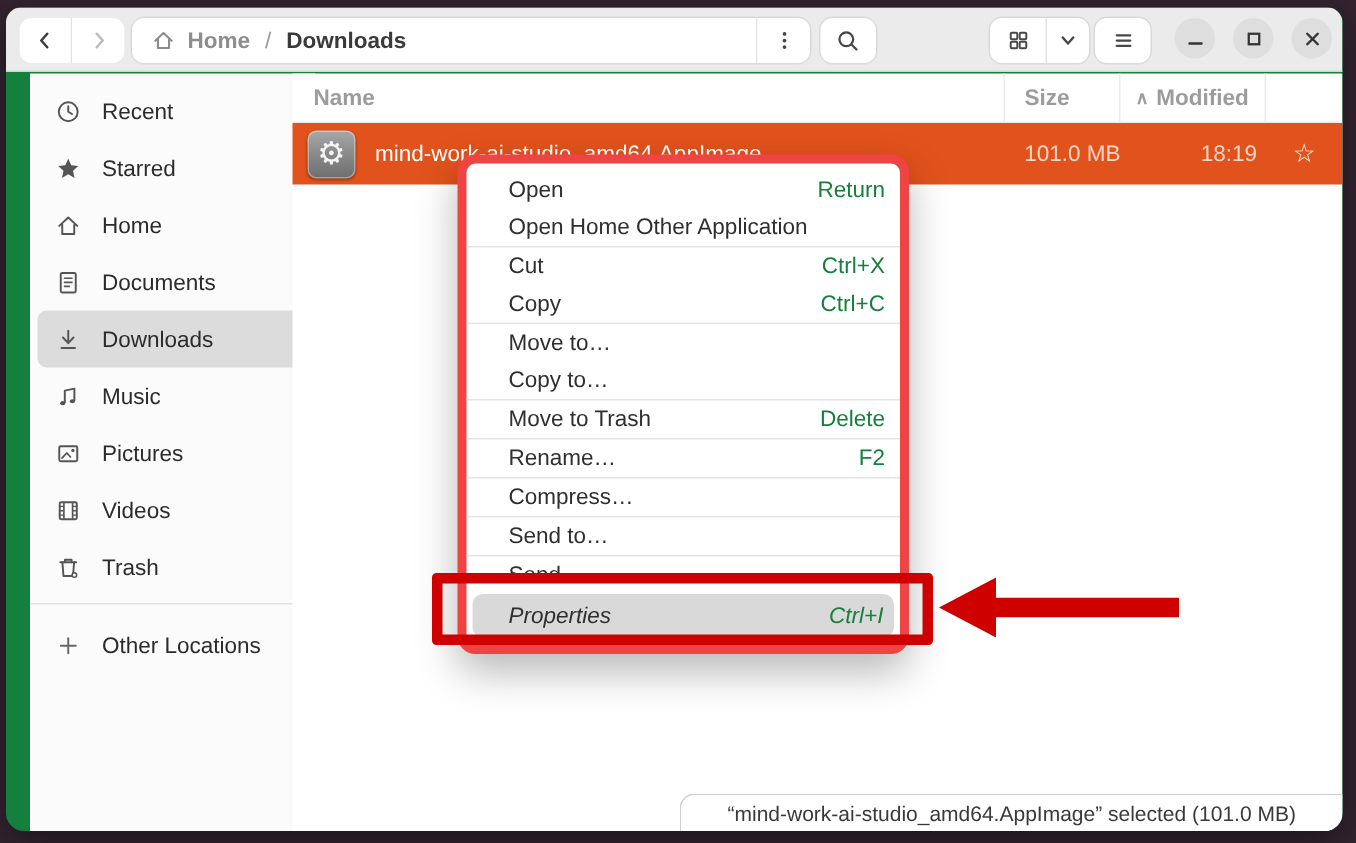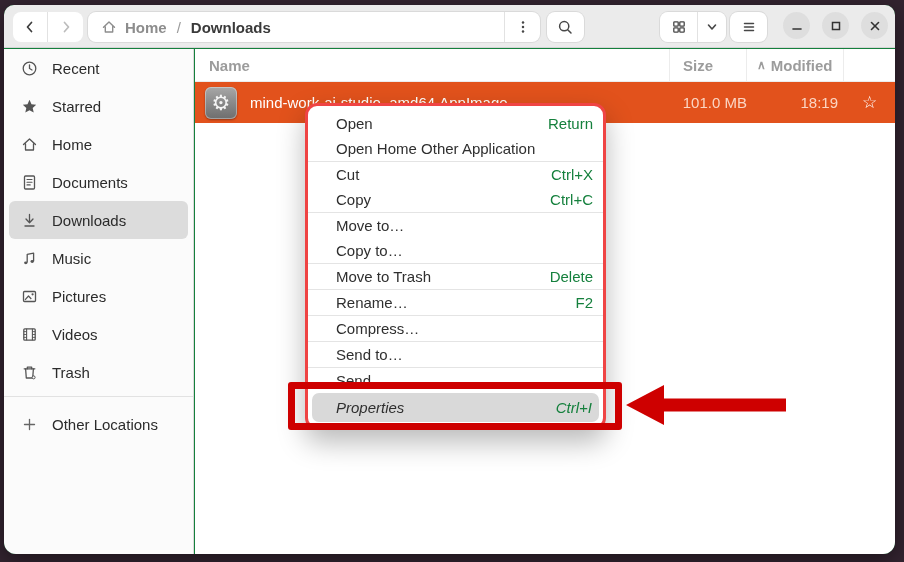--- a/index.html
+++ b/index.html
@@ -33,22 +33,22 @@
                border-radius:8px; box-shadow:0 0 0 1px rgba(0,0,0,.07); }
   .viewgroup .part { height:30px; background:#fff; display:flex; align-items:center; justify-content:center; }
   .viewgroup .part.grid { width:38px; border-right:1px solid #e2e2e2; }
   .viewgroup .part.drop { width:28px; }
   .menubtn { position:absolute; left:726px; top:7px; width:37px; }
   .winctl { position:absolute; top:7px; width:27px; height:27px; border-radius:50%;
             background:#dedede; display:flex; align-items:center; justify-content:center; cursor:pointer; }
   .winctl.min { left:779px; } .winctl.max { left:818px; } .winctl.cls { left:857px; }
 
   
-  .sidebar { position:absolute; left:0; top:44px; bottom:0; width:190px;
-             background:#fbfbfb; border-right:1px solid #d9d9d9; }
+  .sidebar { position:absolute; left:16px; top:44px; bottom:0; width:190px;
+             background:#fbfbfb; border-right:1px solid #d9d9d9; padding-top:6px; }
   .side-item { height:38px; margin:0 5px; padding:0 12px; display:flex; align-items:center;
                gap:14px; border-radius:6px; font-size:15px; color:#2b2b2b; cursor:pointer; }
   .side-item.selected { background:#dcdcdc; }
   .side-item .ic { width:17px; display:flex; justify-content:center; }
   .side-sep { height:1px; background:#e2e2e2; margin:5px 0 8px 0; }
 
   
   .content { position:absolute; left:191px; top:44px; right:0; bottom:0; background:#fff; }
   .listhead { display:flex; height:33px; align-items:center; font-size:15px; font-weight:bold;
               color:#9c9c9c; border-bottom:1px solid #ececec; }
@@ -65,21 +65,21 @@
   .filerow .cell-mod  { width:97px; text-align:right; padding-right:6px; color:rgba(255,236,225,.85); }
   .filerow .cell-star { flex:1; text-align:center; font-size:17px; }
   .gearbadge { width:32px; height:32px; border-radius:6px;
                background:linear-gradient(180deg,#a8a8a8 0%,#8c8c8c 45%,#6e6e6e 100%);
                box-shadow:inset 0 0 0 1px rgba(255,255,255,.35), 0 1px 2px rgba(0,0,0,.35);
                display:flex; align-items:center; justify-content:center;
                color:#f4f4f4; font-size:21px; }
 
   
   .ctxmenu { position:absolute; left:305px; top:103px; width:301px; background:#fff;
-             border:3px solid #ef4444; border-radius:12px; padding:5px 0 5px 0;
+             border:6px solid #ef4444; border-radius:12px; padding:5px 0 5px 0;
              box-shadow:0 12px 28px rgba(0,0,0,.28); z-index:5; }
   .mi { height:25px; display:flex; align-items:center; padding:0 10px 0 28px;
         font-size:15px; color:#2f2f2f; cursor:pointer; }
   .mi .mshort { margin-left:auto; color:#15803d; }
   .msep { height:1px; background:#e4e4e4; }
   .mi.prop { height:29px; margin:0 4px; padding:0 7px 0 24px; background:#d9d9d9; border-radius:7px;font-style:italic; }
 
   
   .redbox { position:absolute; left:288px; top:382px; width:334px; height:48px;
             border:7px solid #ce0000; border-radius:3px; z-index:6; }
@@ -340,20 +340,23 @@
               <span>⚙</span>
             </span>
           <span>mind-work-ai-studio_amd64.AppImage</span>
         </div>
         <div class="cell-size">101.0 MB</div>
         <div class="cell-mod">18:19</div>
         <div class="cell-star">☆</div>
       </div>
     </div>
 
+    <div class="statusbubble">
+      <span>“mind-work-ai-studio_amd64.AppImage” selected (101.0 MB)</span>
+    </div>
   </div>
 
   <div class="ctxmenu">
     <div class="mi">
       <span>Open</span>
       <span class="mshort">Return</span>
     </div>
     <div class="mi">
       <span>Open Home Other Application</span>
       <span class="mshort"></span>

